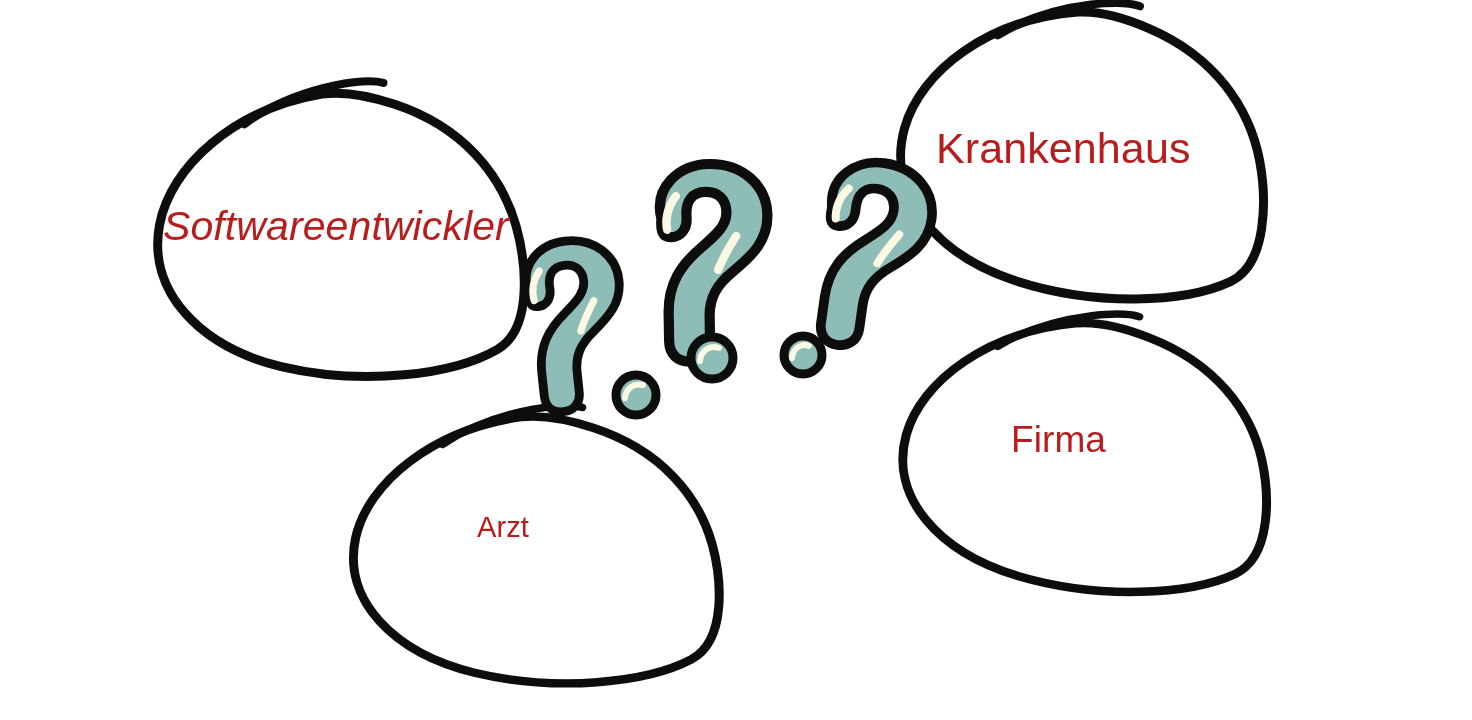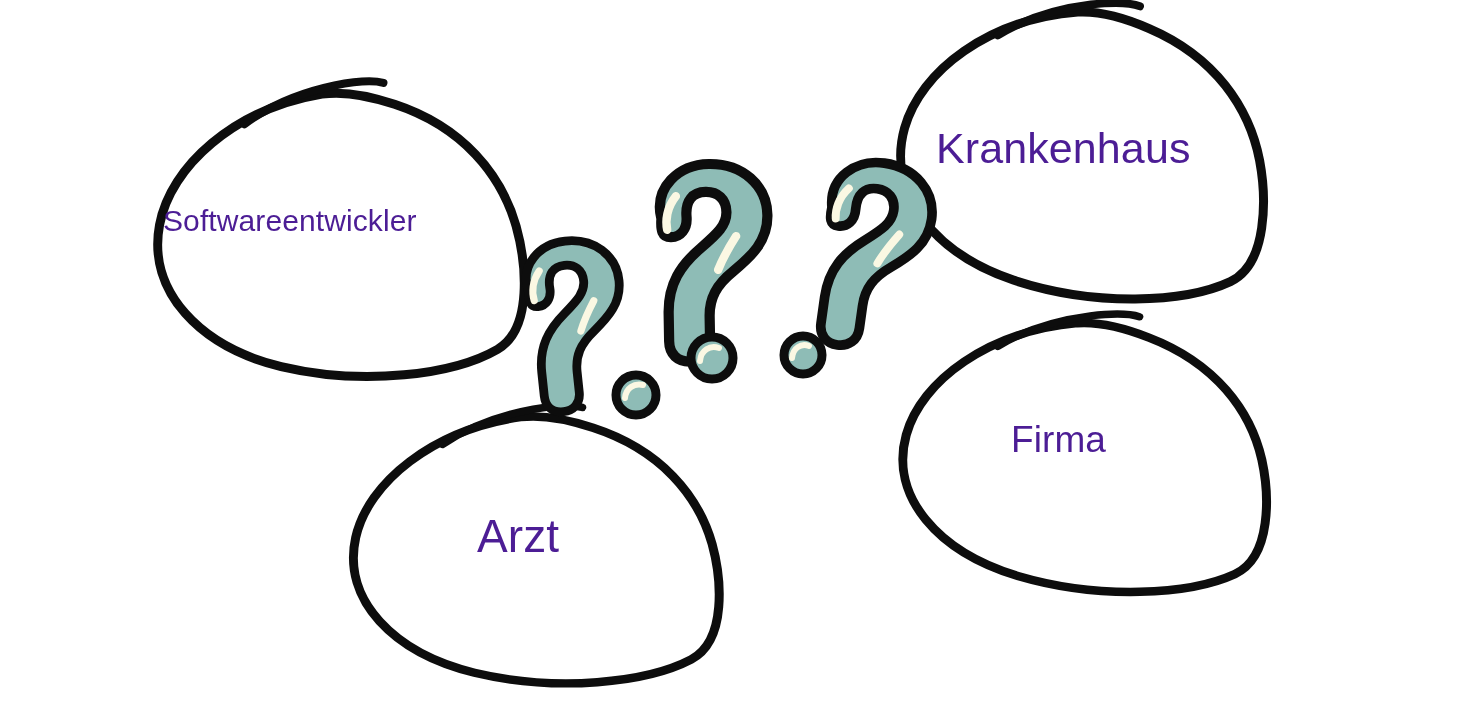--- a/index.html
+++ b/index.html
@@ -20,42 +20,43 @@
   }
   #scene {
     position: absolute;
     left: 0;
     top: 0;
     width: 1472px;
     height: 720px;
   }
   .bubble-label {
     position: absolute;
-    color: #4c1d95;
+    color: #b91c1c;
     font-family: "Liberation Sans", sans-serif;
     font-weight: 400;
     white-space: nowrap;
     letter-spacing: 0.1px;
     line-height: 1;
     user-select: none;
   }
   #label-softwareentwickler {
     left: 163px;
     top: 206px;
-    font-size: 30px;
+    font-size: 41px;
+    font-style: italic;
   }
   #label-krankenhaus {
     left: 936px;
     top: 127px;
     font-size: 43px;
   }
   #label-arzt {
     left: 477px;
     top: 513px;
-    font-size: 46px;
+    font-size: 29px;
   }
   #label-firma {
     left: 1011px;
     top: 421px;
     font-size: 37px;
   }
 </style>
 </head>
 <body>
 

